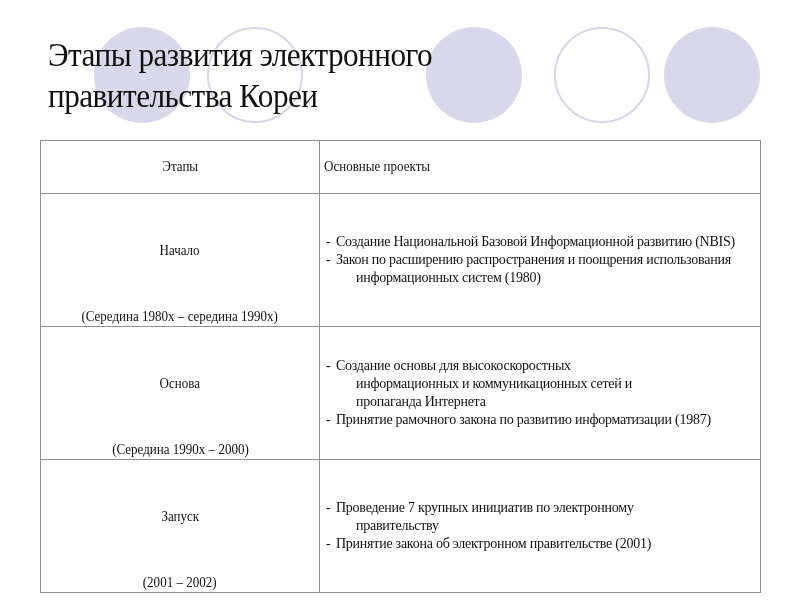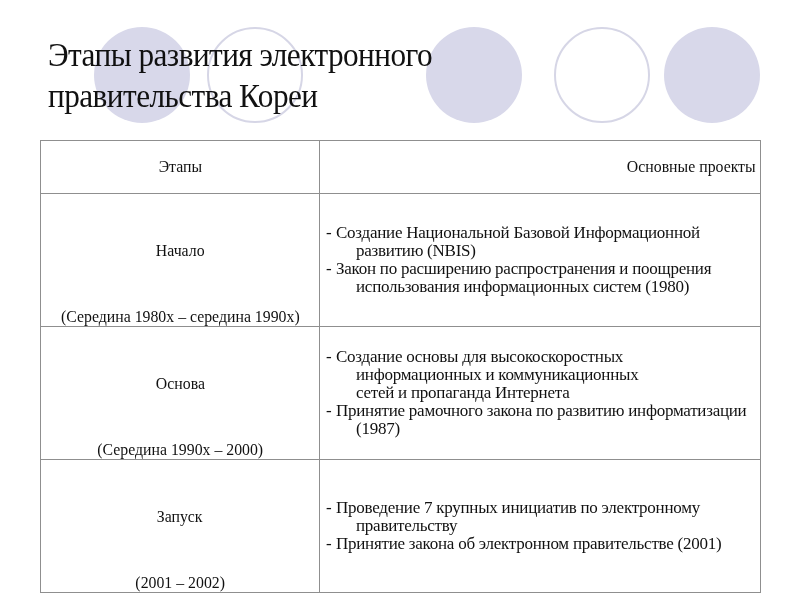--- a/index.html
+++ b/index.html
@@ -15,21 +15,21 @@
     .circle.outline { background: #ffffff; border: 2px solid #d6d6e6; }
     .title {
       position: absolute; left: 48px; top: 34px; margin: 0;
       font-family: "Liberation Serif", "DejaVu Serif", serif;
       font-weight: normal; font-size: 34px; line-height: 41px; color: #111;
       letter-spacing: -0.6px; transform: scaleX(0.92); transform-origin: left top;
     }
     .title span { display: block; }
     table.stages {
       position: absolute; left: 40px; top: 140px; width: 721px;
-      border-collapse: collapse; font-size: 17px; line-height: 18px;
+      border-collapse: collapse; font-size: 14px; line-height: 18px;
     }
     table.stages td, table.stages th {
       border: 1px solid #8f8f8f; vertical-align: middle; padding: 0;
       font-weight: normal;
     }
     .col-stage { width: 278px; text-align: center; }
     .col-projects { text-align: left; }
     thead th { height: 52px; }
     .row-1 td { height: 122px; }
     .row-2 td { height: 120px; }
@@ -52,21 +52,21 @@
 
 <h1 class="title">
   <span>Этапы развития электронного</span>
   <span>правительства Кореи</span>
 </h1>
 
 <table class="stages">
   <thead>
     <tr>
       <th class="col-stage"><span class="cond">Этапы</span></th>
-      <th class="col-projects" style="text-align:right;"><span class="cond">Основные проекты</span></th>
+      <th class="col-projects" style="text-align:left;"><span class="cond">Основные проекты</span></th>
     </tr>
   </thead>
   <tbody>
     <tr class="row-1">
       <td class="col-stage">
         <span class="stage-name"><span class="cond">Начало</span></span>
         <span class="stage-period"><span class="cond">(Середина 1980х – середина 1990х)</span></span>
       </td>
       <td class="col-projects">
         <div class="projects">

